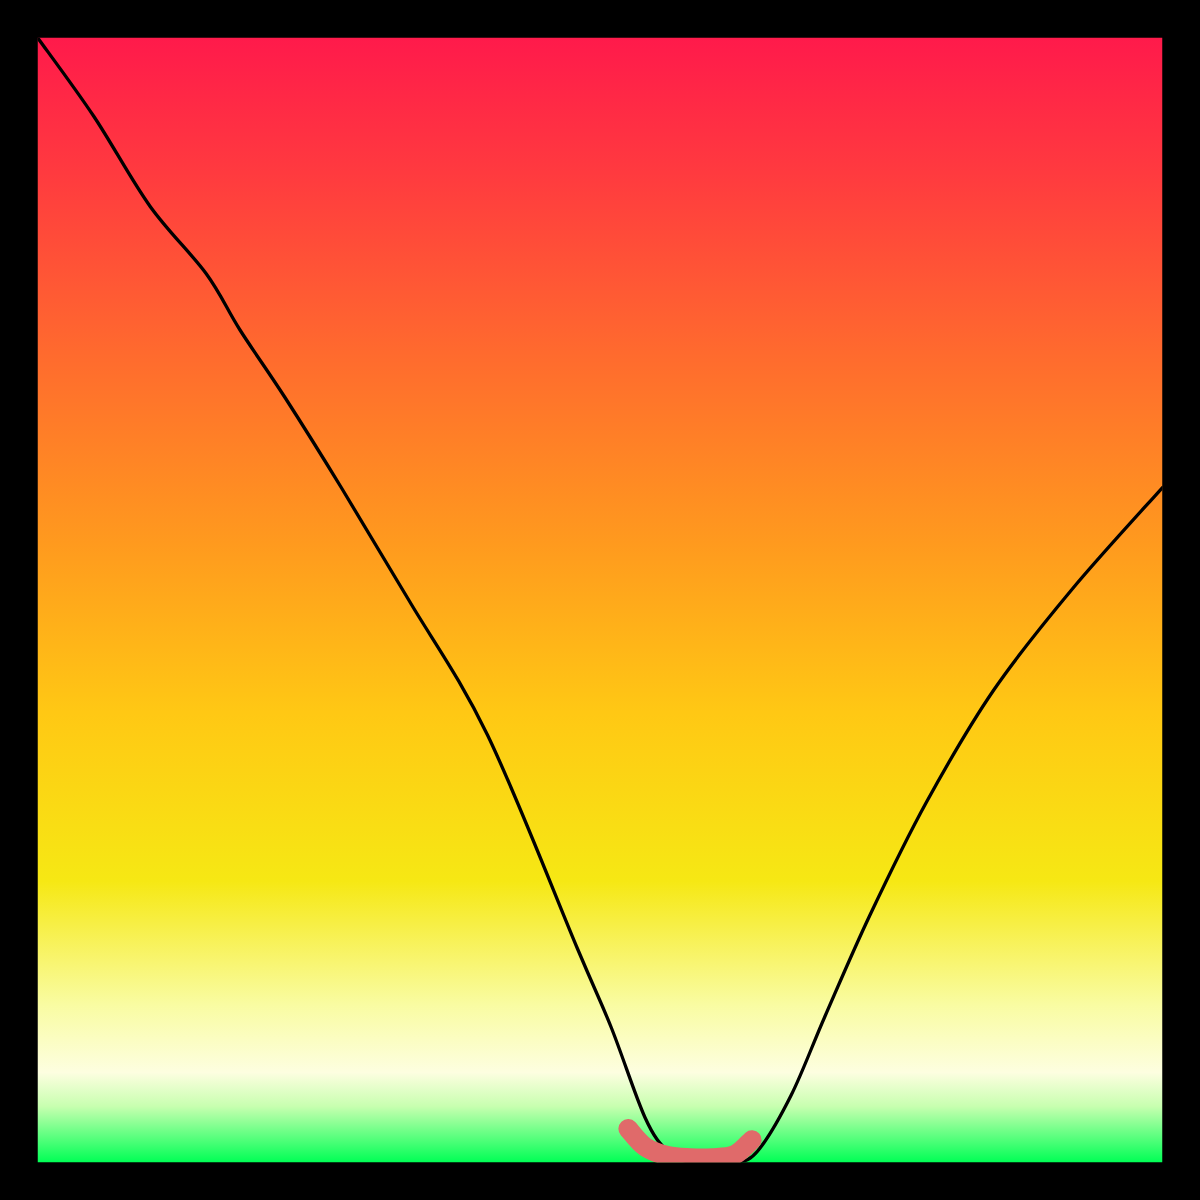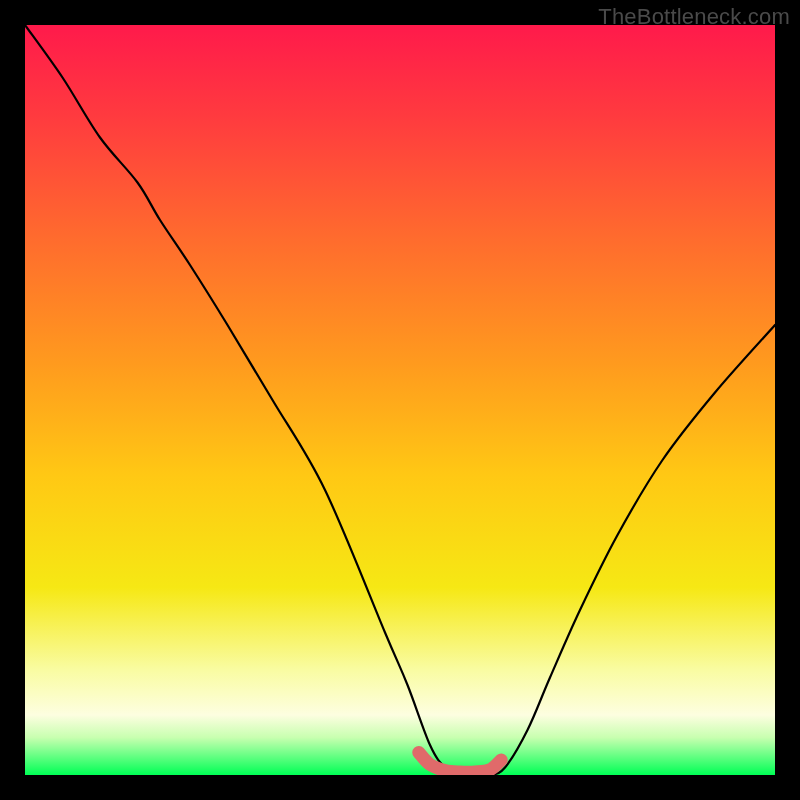--- a/index.html
+++ b/index.html
@@ -35,21 +35,20 @@
     height: 750px;
   }
   svg {
     display: block;
   }
 </style>
 </head>
 <body>
 
 <div class="frame">
-  <div class="watermark">TheBottleneck.com</div>
 
   <div class="plot-area">
     <svg id="chart-svg" width="750" height="750" viewBox="0 0 750 750" preserveAspectRatio="none">
       <defs>
         <linearGradient id="bg-grad" x1="0" y1="0" x2="0" y2="1">
             <stop offset="0%" stop-color="#ff1a4b"></stop>
             <stop offset="12%" stop-color="#ff3a3f"></stop>
             <stop offset="28.000000000000004%" stop-color="#ff6a2e"></stop>
             <stop offset="45%" stop-color="#ff9a1e"></stop>
             <stop offset="60%" stop-color="#ffc814"></stop>

